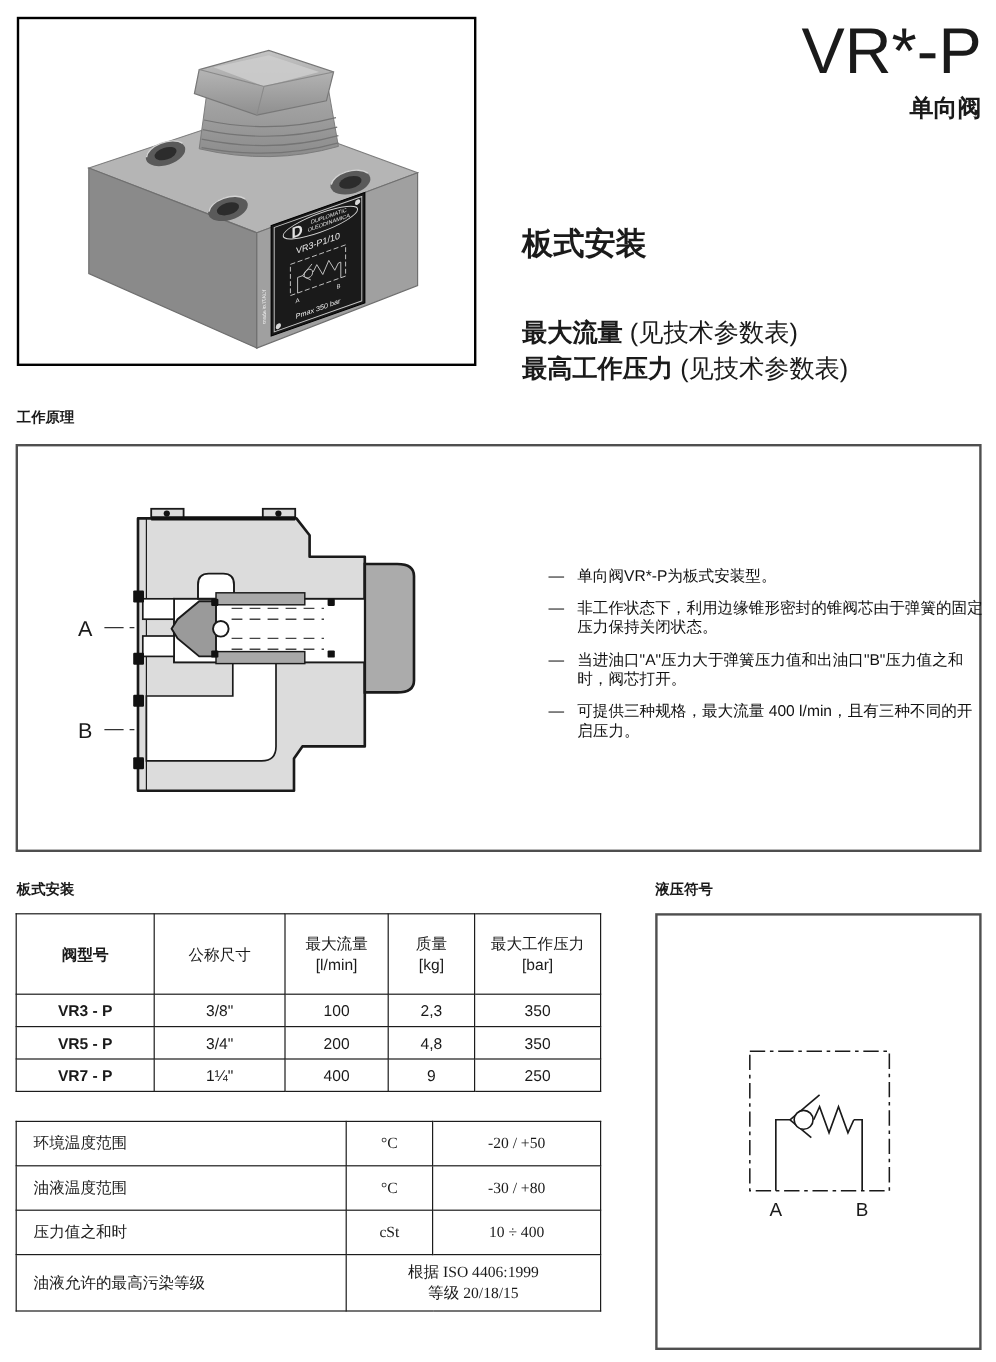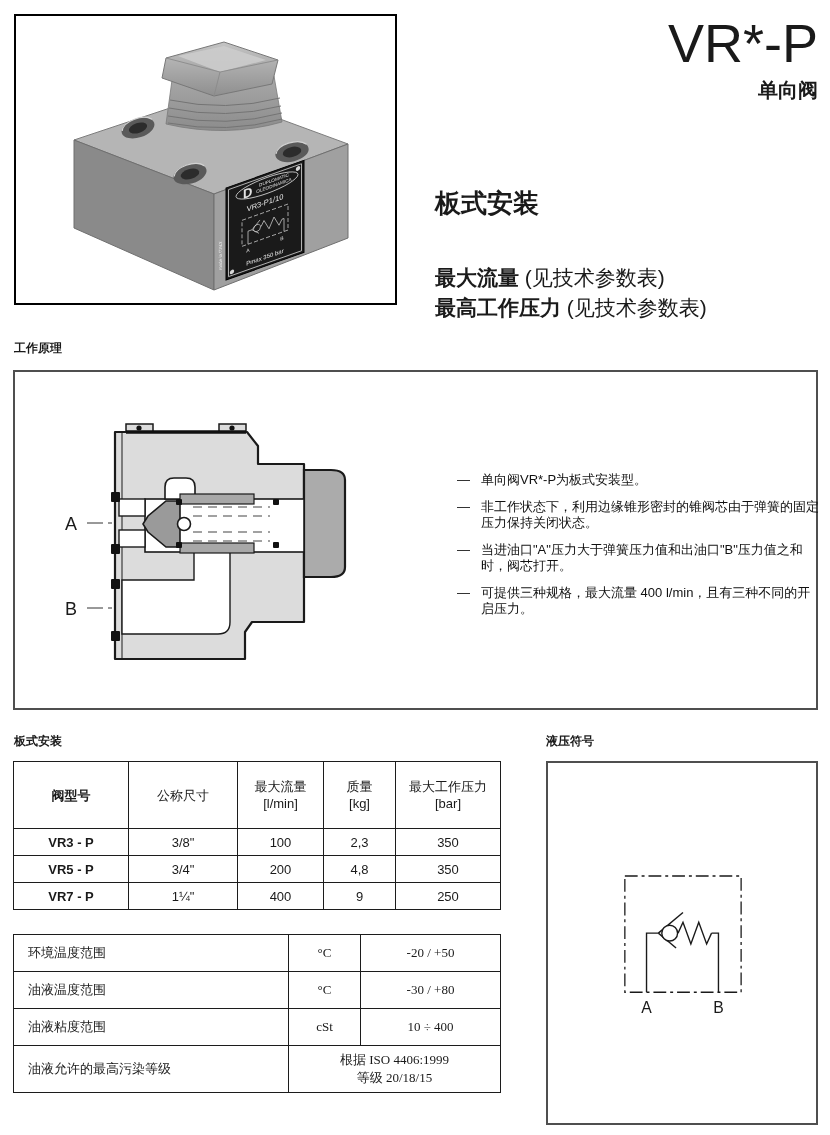--- a/index.html
+++ b/index.html
@@ -285,21 +285,21 @@
           <td class="p-label">环境温度范围</td>
           <td>°C</td>
           <td>-20 / +50</td>
         </tr>
         <tr>
           <td class="p-label">油液温度范围</td>
           <td>°C</td>
           <td>-30 / +80</td>
         </tr>
         <tr>
-          <td class="p-label">油液粘度范围</td>
+          <td class="p-label">压力值之和时</td>
           <td>cSt</td>
           <td>10 ÷ 400</td>
         </tr>
         <tr class="tall">
           <td class="p-label">油液允许的最高污染等级</td>
           <td colspan="2" class="p-merged">根据 ISO 4406:1999<br>等级 20/18/15</td>
         </tr>
       </tbody>
   </table>
 

